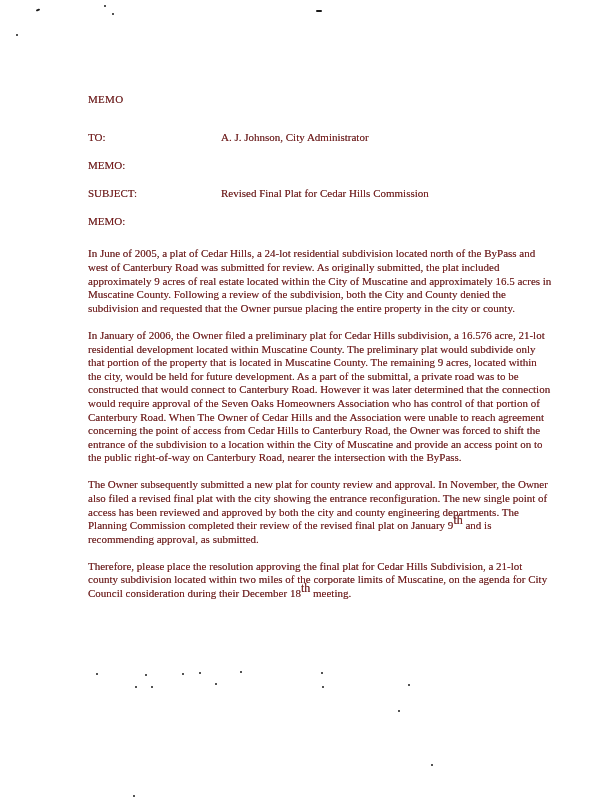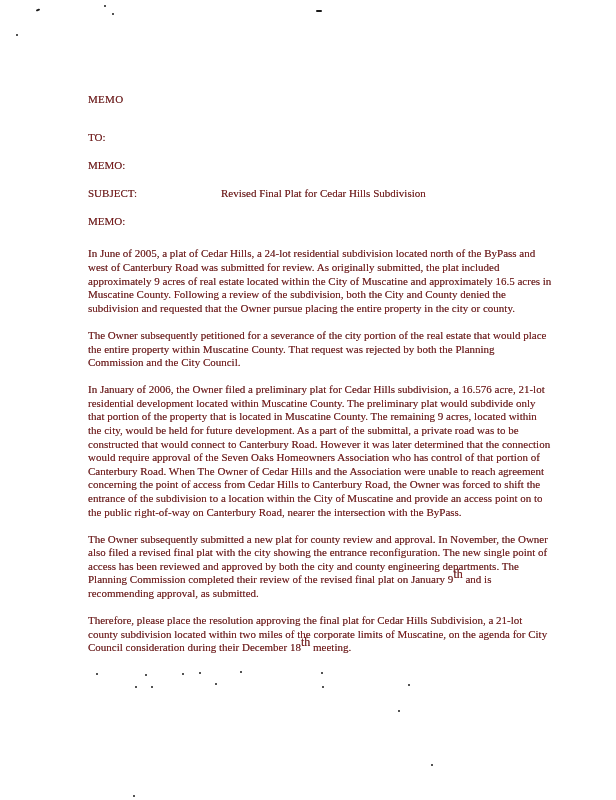--- a/index.html
+++ b/index.html
@@ -67,35 +67,35 @@
     <span class="speck" style="left:133px;top:795px;"></span>
   </div>
 
   <div class="content">
 
     <p class="memo-title">MEMO</p>
 
     <div>
       <div class="hdr-row">
         <span class="hdr-label">TO:</span>
+        <span class="hdr-value">A. J. Johnson, City Administrator</span>
       </div>
       <div class="hdr-row">
         <span class="hdr-label">MEMO:</span>
       </div>
       <div class="hdr-row">
         <span class="hdr-label">SUBJECT:</span>
-        <span class="hdr-value">Revised Final Plat for Cedar Hills Subdivision</span>
+        <span class="hdr-value">Revised Final Plat for Cedar Hills Commission</span>
       </div>
       <div class="hdr-row">
         <span class="hdr-label">MEMO:</span>
       </div>
     </div>
 
     <div class="body-block">
         <p class="para"><span>In June of 2005, a plat of Cedar Hills, a 24-lot residential subdivision located north of the ByPass and west of Canterbury Road was submitted for review.  As originally submitted, the plat included approximately 9 acres of real estate located within the City of Muscatine and approximately 16.5 acres in Muscatine County.  Following a review of the subdivision, both the City and County denied the subdivision and requested that the Owner pursue placing the entire property in the city or county.</span></p>
-        <p class="para"><span>The Owner subsequently petitioned for a severance of the city portion of the real estate that would place the entire property within Muscatine County.  That request was rejected by both the Planning Commission and the City Council.</span></p>
         <p class="para"><span>In January of 2006, the Owner filed a preliminary plat for Cedar Hills subdivision, a 16.576 acre, 21-lot residential development located within Muscatine County.  The preliminary plat would subdivide only that portion of the property that is located in Muscatine County.  The remaining 9 acres, located within the city, would be held for future development.  As a part of the submittal, a private road was to be constructed that would connect to Canterbury Road.  However it was later determined that the connection would require approval of the Seven Oaks Homeowners Association who has control of that portion of Canterbury Road. When The Owner of Cedar Hills and the Association were unable to reach agreement concerning the point of access from Cedar Hills to Canterbury Road, the Owner was forced to shift the entrance of the subdivision to a location within the City of Muscatine and provide an access point on to the public right-of-way on Canterbury Road, nearer the intersection with the ByPass.</span></p>
         <p class="para"><span>The Owner subsequently submitted a new plat for county review and approval.  In November, the Owner also filed a revised final plat with the city showing the entrance reconfiguration.  The new single point of access has been reviewed and approved by both the city and county engineering departments.  The Planning Commission completed their review of the revised final plat on January 9</span><sup>th</sup><span> and is recommending approval, as submitted.</span></p>
         <p class="para"><span>Therefore, please place the resolution approving the final plat for Cedar Hills Subdivision, a 21-lot county subdivision located within two miles of the corporate limits of Muscatine, on the agenda for City Council consideration during their December 18</span><sup>th</sup><span> meeting.</span></p>
       </div>
 
   </div>
 </div>
 
 </body></html>

